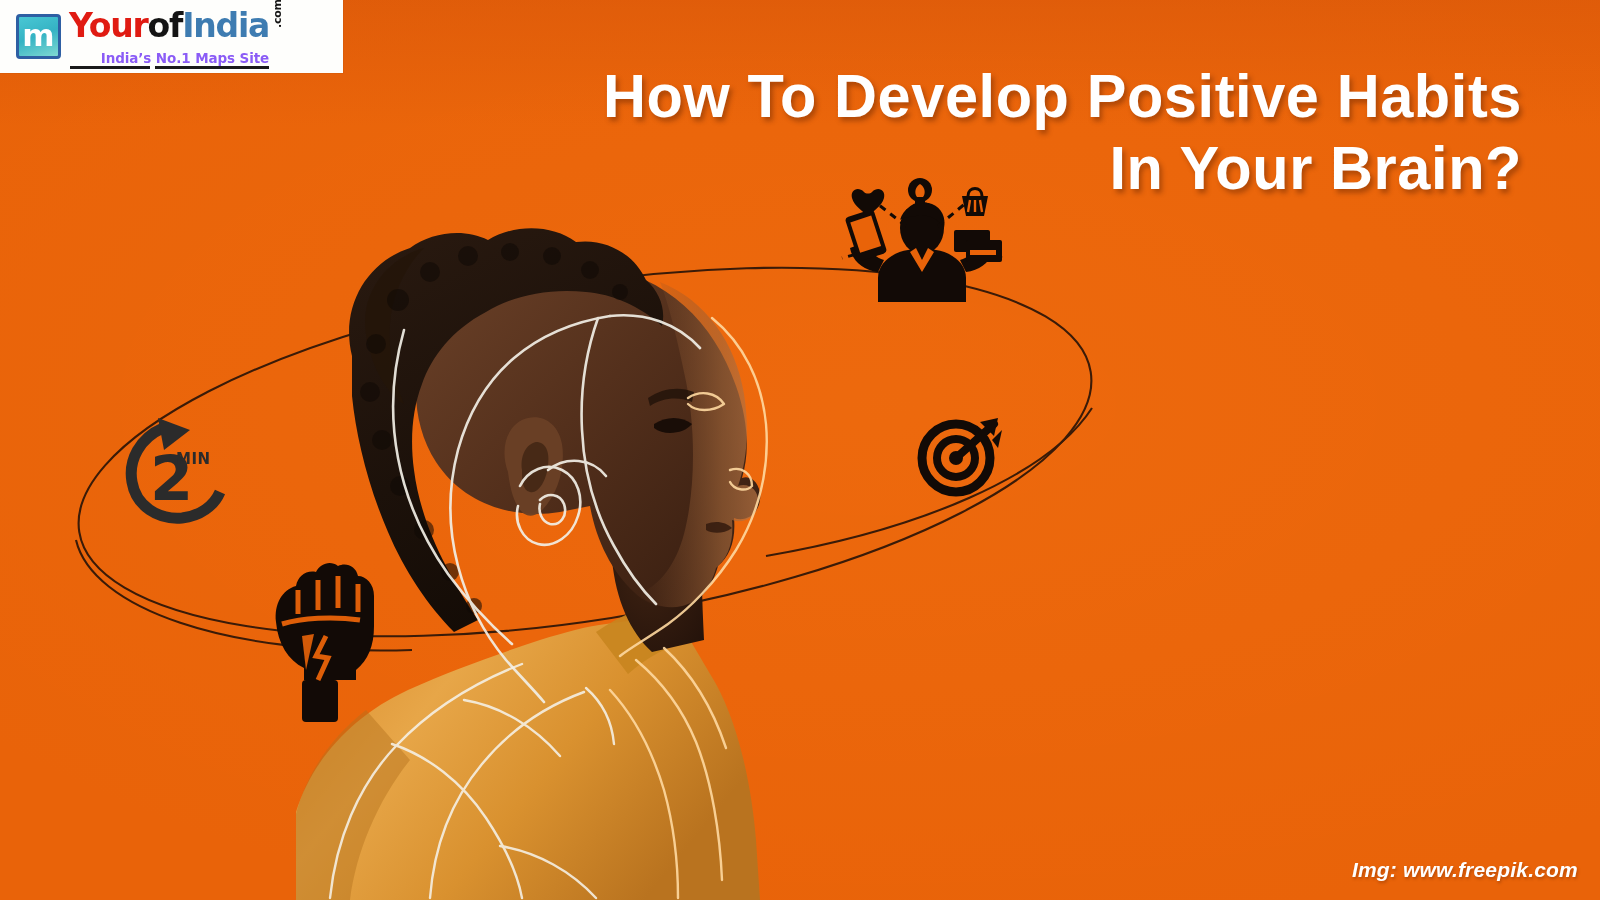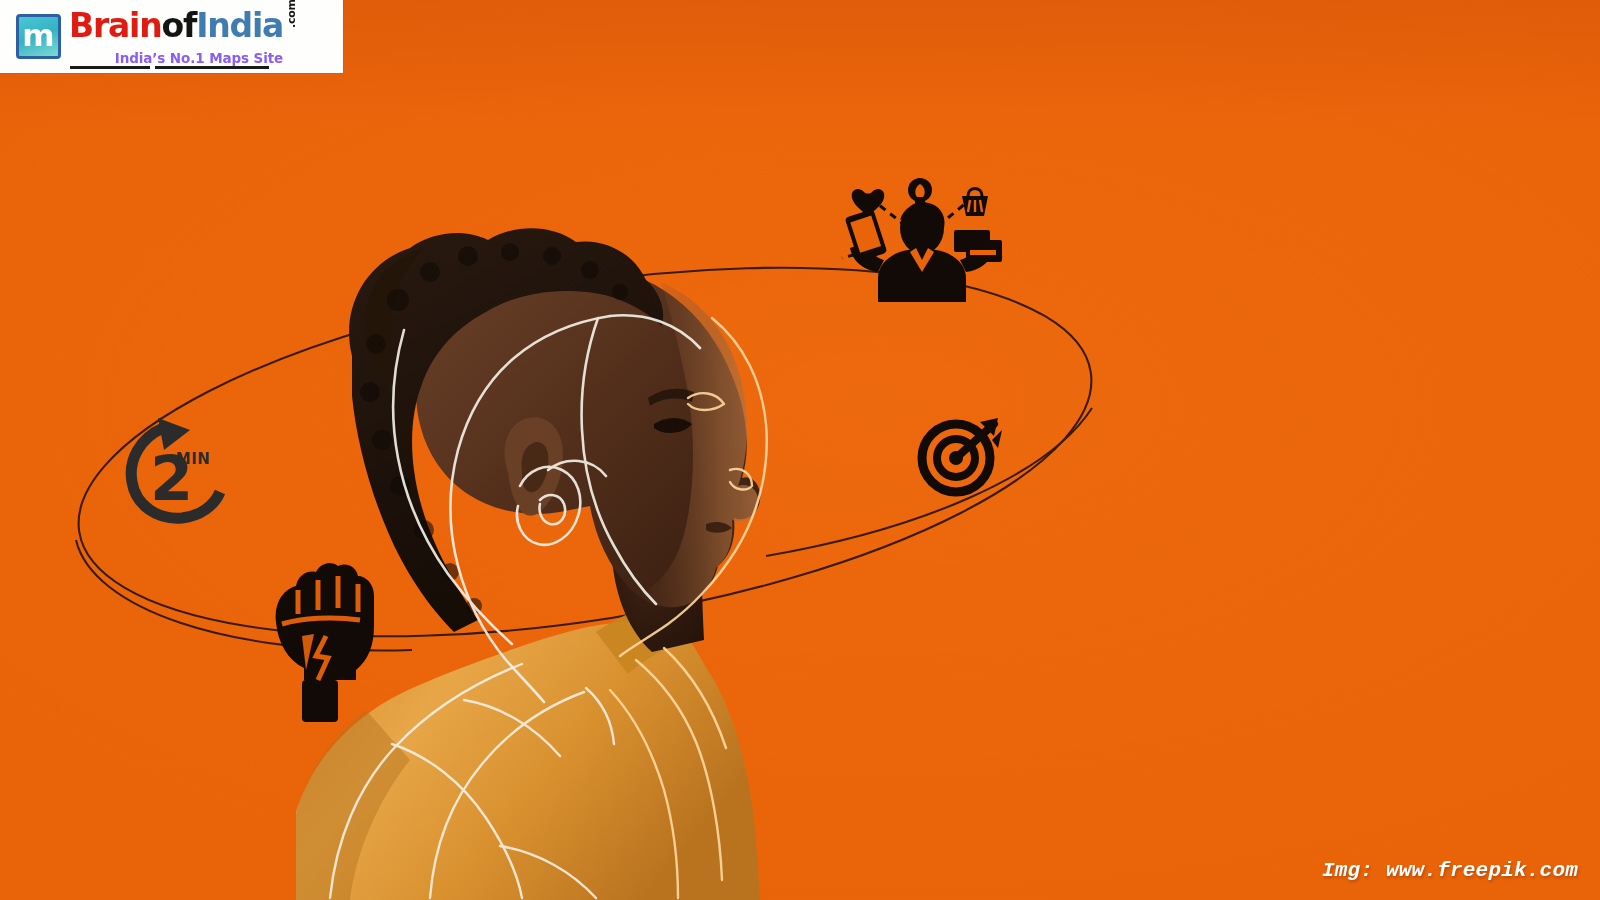--- a/index.html
+++ b/index.html
@@ -108,21 +108,20 @@
   
   #credit {
     position: absolute;
     right: 22px; bottom: 18px;
     color: #FFFFFF;
     font-size: 21px;
     font-weight: 700;
     font-style: italic;
     letter-spacing: 0.2px;
     text-shadow: 1px 2px 3px rgba(90,30,0,0.35);
-    font-family: Liberation Mono, monospace;
   }
 
   
   #art { position: absolute; inset: 0; }
   #art svg { position: absolute; inset: 0; width: 1600px; height: 900px; }
   .ink { fill: #120A06; }
   .orbit {
     fill: none;
     stroke: #3A1B08;
     stroke-width: 2.1;
@@ -400,25 +399,29 @@
       </g>
     </svg>
   </div>
 
   <div id="logo-box">
     <div id="logo-mark">
       <span>m</span>
     </div>
     <div id="logo-textwrap">
       <div id="logo-word">
-        <span class="maps">Brain</span><span class="of">of</span><span class="india">India</span>
+        <span class="maps">Your</span><span class="of">of</span><span class="india">India</span>
         <span id="logo-dotcom">.com</span>
         <span class="logo-rule" id="logo-rule-1"></span>
         <span class="logo-rule" id="logo-rule-2"></span>
       </div>
       <div id="logo-tagline">India’s No.1 Maps Site</div>
     </div>
   </div>
 
+  <div id="headline">
+    <span class="hl-line">How To Develop Positive Habits</span>
+    <span class="hl-line">In Your Brain?</span>
+  </div>
 
   <div id="credit">Img: www.freepik.com</div>
 
 </div>
 
 </body></html>

